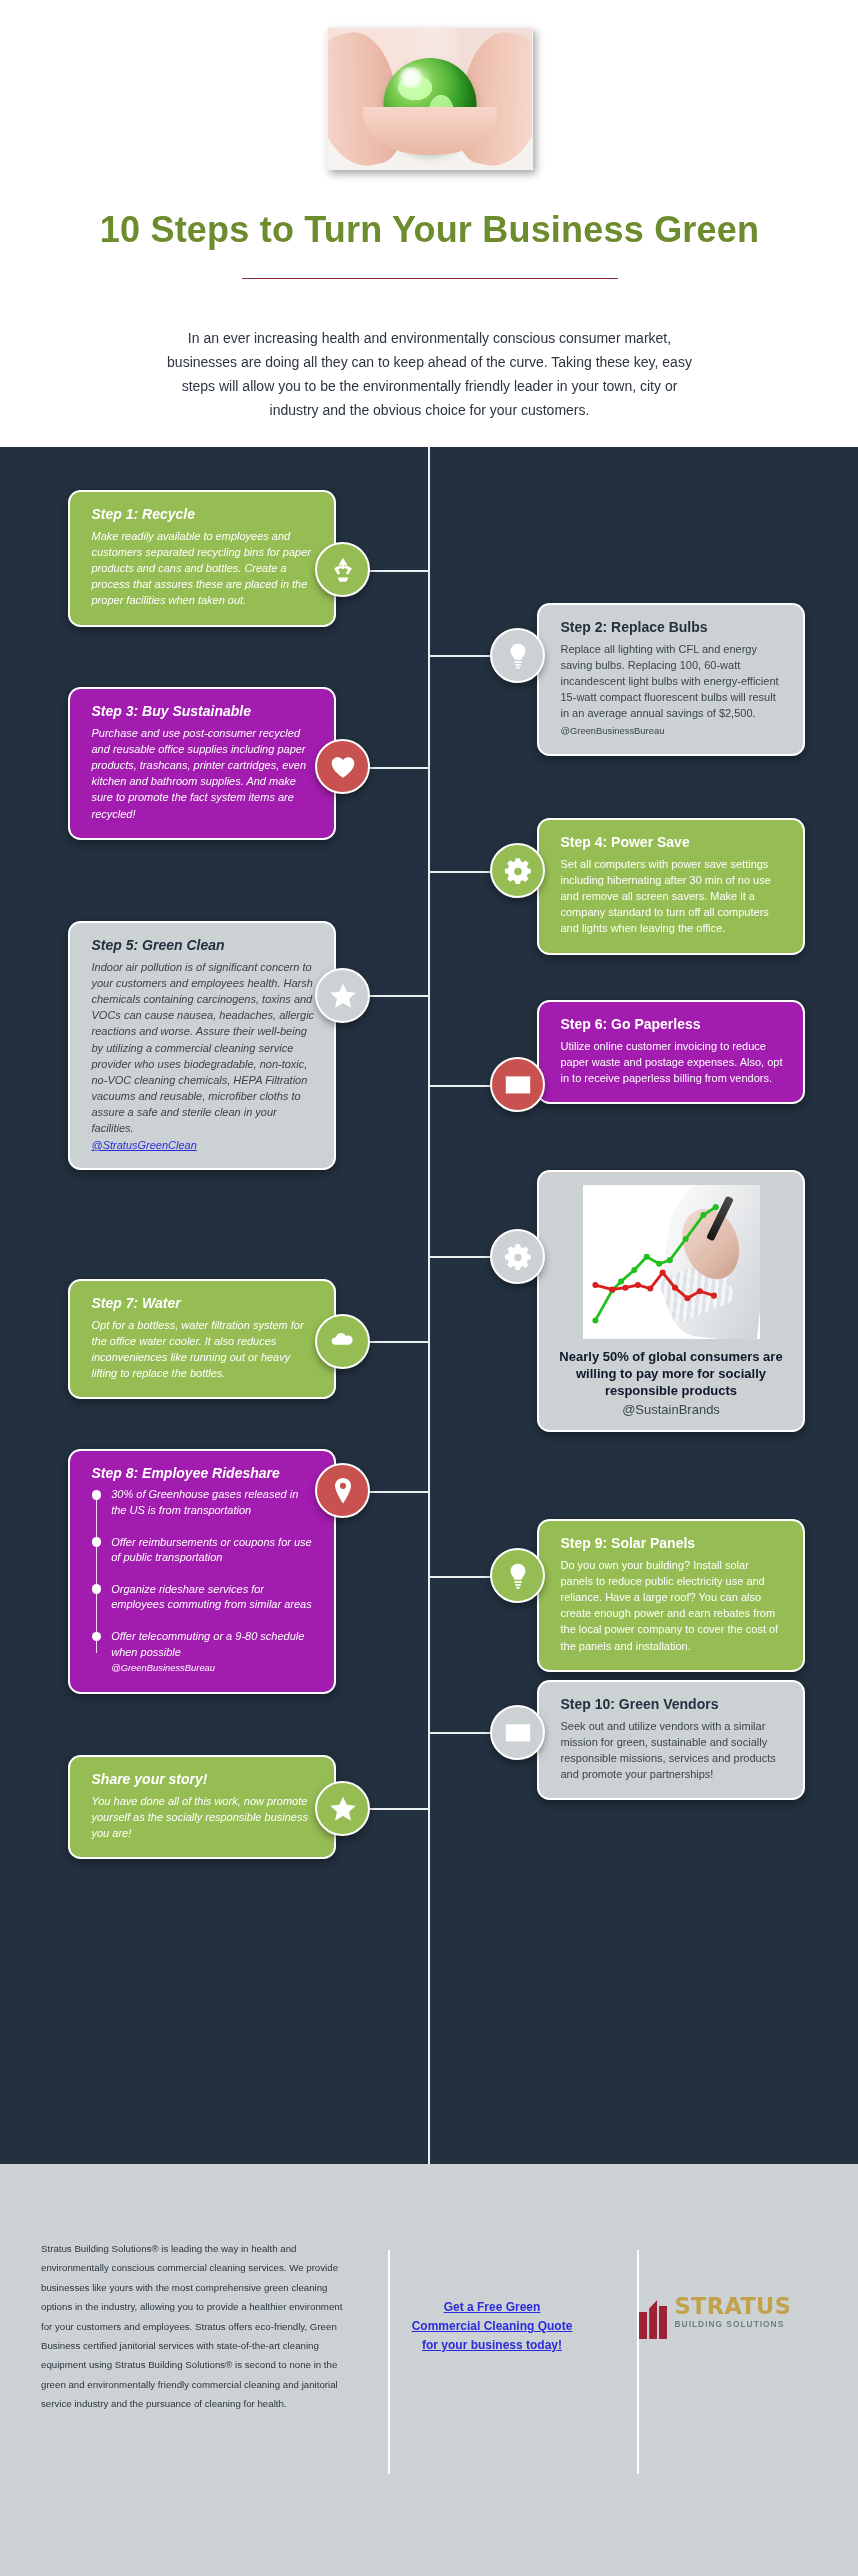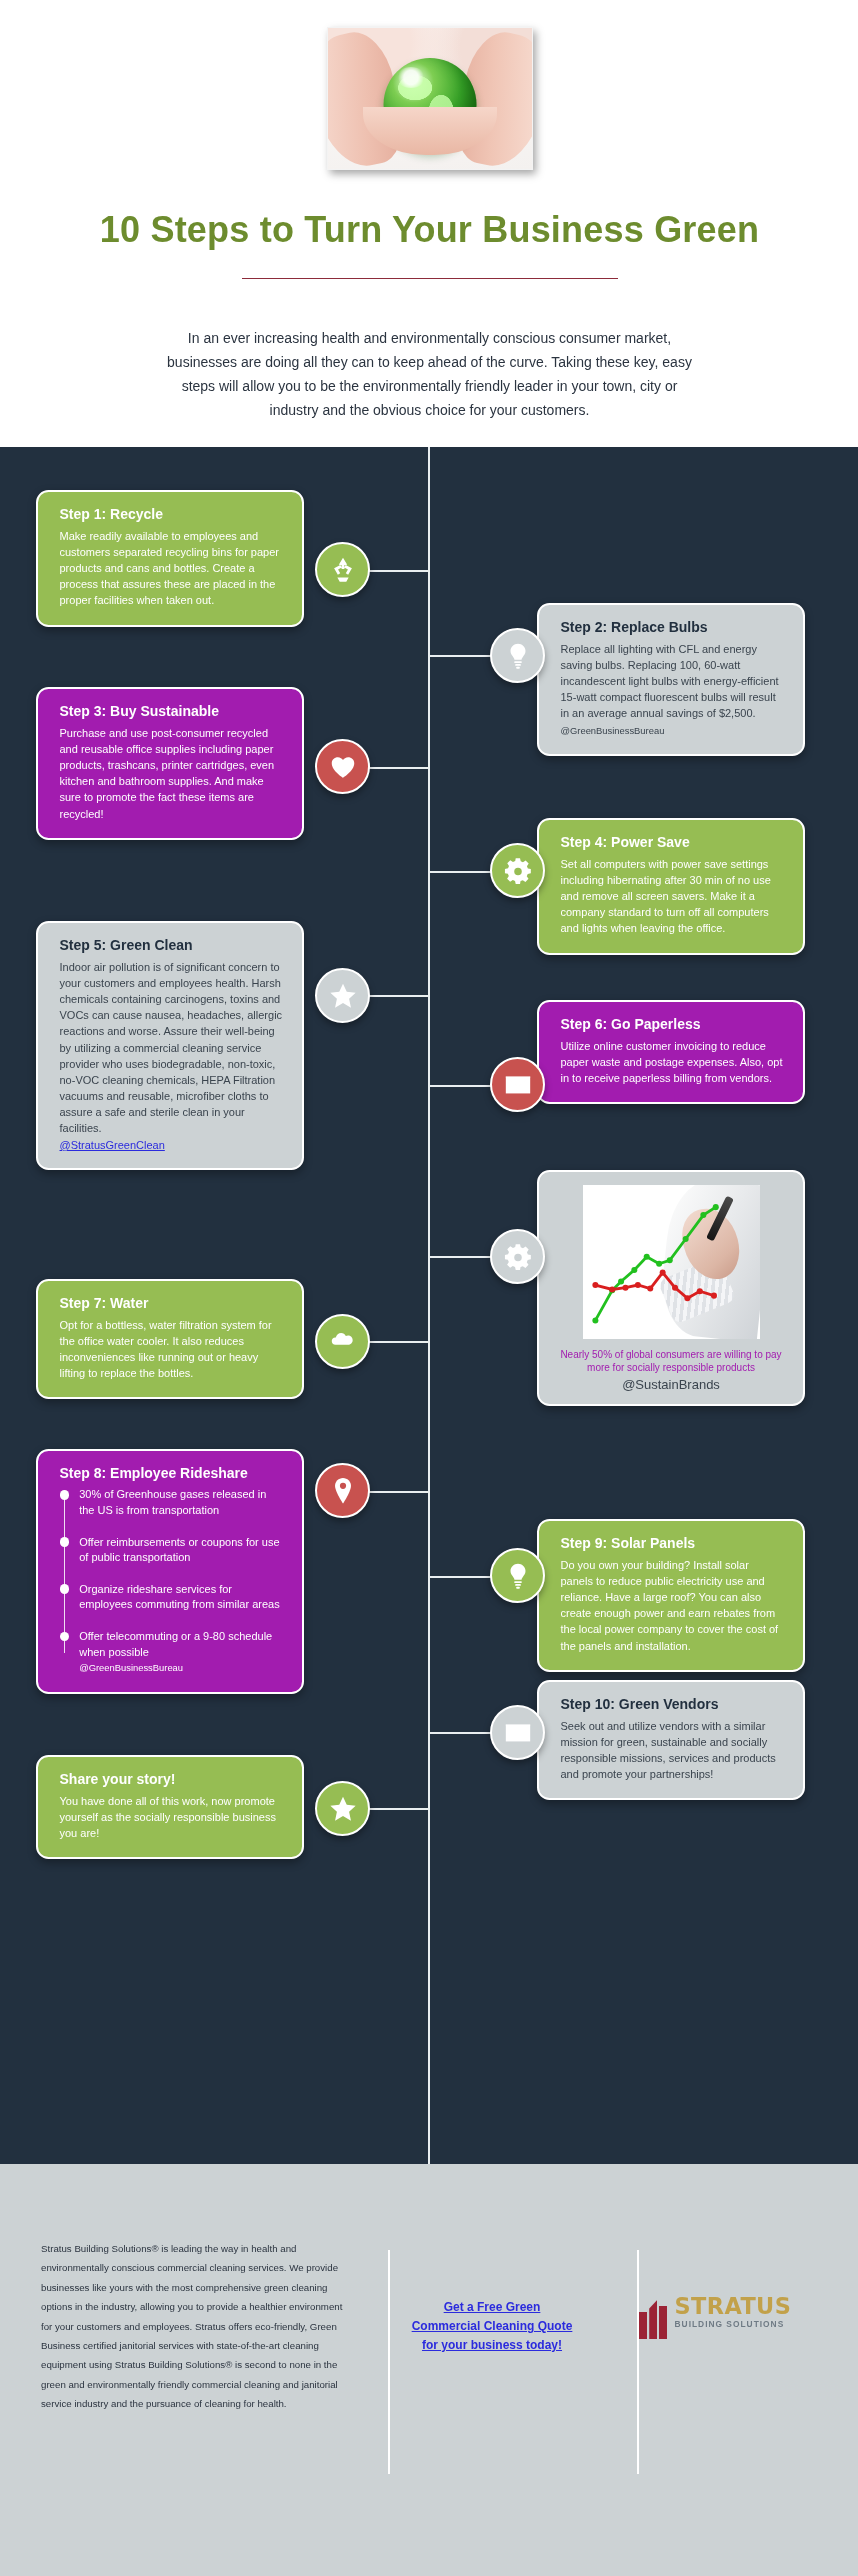--- a/index.html
+++ b/index.html
@@ -104,21 +104,21 @@
     background: #e9eef0;
   }
 
   .card {
     position: absolute;
     border-radius: 12.5px;
     border: 2.7px solid #ffffff;
     box-shadow: 0 3.6px 8px rgba(0,0,0,.32);
     padding: 14.3px 19.7px 16px 21.5px;
   }
-  .card.left  { left: 36px;  width: 268px; }
+  .card.left  { left: 68px;  width: 268px; font-style: italic; }
   .card.right { left: 537px; width: 268px; }
   .card.green { background: #96bd53; }
   .card.red   { background: #a21caf; }
   .card.grey  { background: #ccd2d4; }
 
   .card h3 {
     font-size: 14px;
     font-weight: bold;
     margin-bottom: 4.5px;
     line-height: 1.25;
@@ -203,21 +203,21 @@
     border-radius: 42% 52% 46% 54%;
     transform: rotate(-14deg);
   }
   .statimg .pen {
     position:absolute; right:36px; top:10.7px; width:8px; height:47px;
     background: linear-gradient(180deg, #4b4b4b, #161616);
     border-radius: 2.7px; transform: rotate(26deg);
   }
   .statimg svg { position:absolute; inset:0; width:100%; height:100%; }
   .statcard .stat-text {
-    font-size: 10px; font-weight: normal; color: #a21caf;
+    font-size: 13px; font-weight: bold; color: #0f172a;
     line-height: 1.34;
   }
   .statcard .stat-cite { font-size: 13px; color: #3a444e; margin-top: 2.7px; }
 
   
   .footer {
     background: #ccd2d4;
     height: 532px;
     position: relative;
     display: flex;
@@ -298,21 +298,21 @@
       <path d="M32 6c-9 0-16 7-16 15.5 0 6 3.5 9.5 6 13 1.6 2.2 2.3 3.5 2.4 5.5h15.2c.1-2 .8-3.3 2.4-5.5 2.5-3.5 6-7 6-13C48 13 41 6 32 6z"></path>
       <rect x="24" y="43" width="16" height="4" rx="1"></rect>
       <rect x="26" y="49" width="12" height="4" rx="1"></rect>
       <rect x="28" y="55" width="8" height="4" rx="2"></rect>
     </svg>
   </div>
 
   <div class="connector" style="left:365px;top:320px;width:64px;"></div>
   <div class="card left red" style="top:240px;">
     <h3>Step 3: Buy Sustainable</h3>
-    <p>Purchase and use post-consumer recycled and reusable office supplies including paper products, trashcans, printer cartridges, even kitchen and bathroom supplies. And make sure to promote the fact these items are recycled!</p>
+    <p>Purchase and use post-consumer recycled and reusable office supplies including paper products, trashcans, printer cartridges, even kitchen and bathroom supplies. And make sure to promote the fact system items are recycled!</p>
   </div>
   <div class="node red" style="left:315px;top:292px;">
     <svg viewBox="0 0 64 64">
       <path d="M32 55S8 40 8 24c0-8 6-13 13-13 5 0 9 3 11 6 2-3 6-6 11-6 7 0 13 5 13 13 0 16-24 31-24 31z"></path>
     </svg>
   </div>
 
   <div class="connector" style="left:428px;top:424px;width:70px;"></div>
   <div class="card right green" style="top:371px;">
     <h3>Step 4: Power Save</h3>

